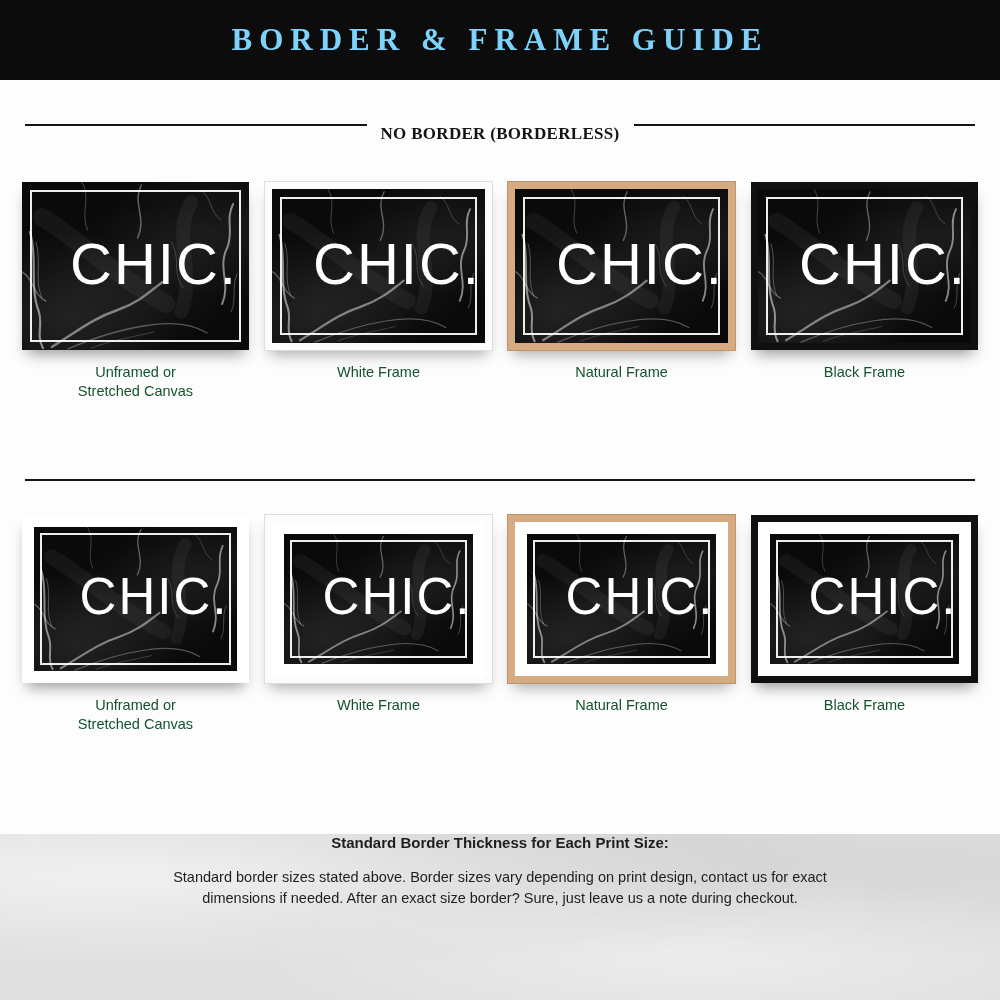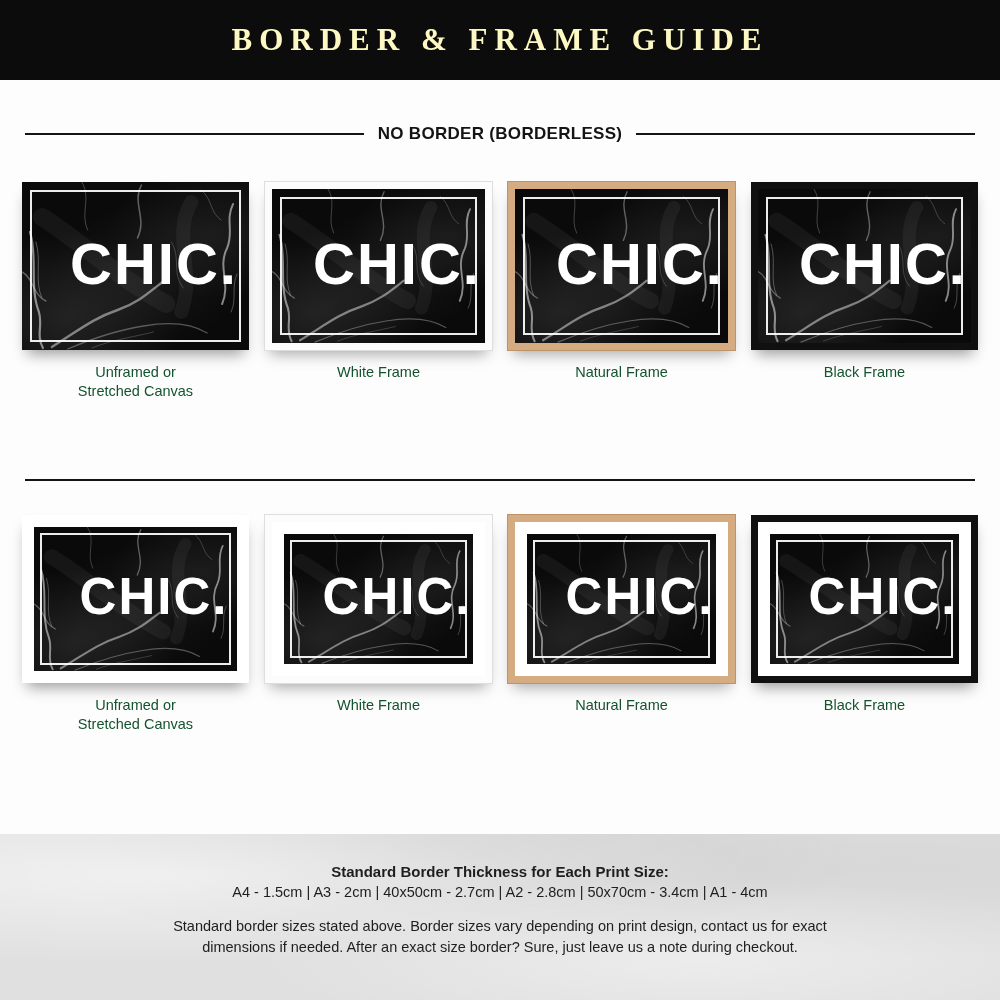--- a/index.html
+++ b/index.html
@@ -12,32 +12,33 @@
     overflow:hidden;
   }
 
   
   .banner {
     height:80px;
     background:#0c0c0c;
     display:flex; align-items:center; justify-content:center;
   }
   .banner-title {
-    color:#fef9c3;
+    color:#7dd3fc;
     font-family:"Liberation Serif", serif;
     font-weight:700;
     font-size:31px;
     letter-spacing:7px;
     white-space:nowrap;
   }
 
   
   .section-head {
-    display:flex; align-items:center;
+    display:flex; align-items:flex-start;
     margin:0 25px;
+    font-family:Liberation Serif, serif;
   }
   .section-head .rule { flex:1; height:2px; background:#141414; }
   .section-head .head-label {
     margin:0 14px;
     font-size:17px; font-weight:700; color:#141414;
     letter-spacing:0.3px; white-space:nowrap;
   }
   .head-1 { margin-top:44px; }
   .head-2 { margin-top:78px; }
 
@@ -77,21 +78,21 @@
   .inset-line {
     position:absolute; inset:8px;
     border:2px solid rgba(255,255,255,0.93);
     pointer-events:none;
   }
   .bordered .inset-line { inset:6px; }
   .word {
     position:absolute; inset:0;
     display:flex; align-items:center; justify-content:center;
     color:#ffffff;
-    font-weight:700;
+    font-weight:400;
     font-size:58px;
     letter-spacing:2px;
     transform:translateY(-3px);
     padding-left:37px;
   }
   .bordered .word { font-size:51px; }
 
   .label {
     margin-top:13px;
     text-align:center;
@@ -107,21 +108,21 @@
     width:1000px; height:166px;
     text-align:center;
     background:
       radial-gradient(ellipse at 15% 25%, rgba(255,255,255,0.55), transparent 50%),
       radial-gradient(ellipse at 70% 75%, rgba(255,255,255,0.40), transparent 45%),
       radial-gradient(ellipse at 45% 5%, rgba(0,0,0,0.05), transparent 55%),
       radial-gradient(ellipse at 90% 20%, rgba(0,0,0,0.04), transparent 50%),
       #e0e0e0;
     color:#1e1e1e;
   }
-  .footer-heading { padding-top:29px; font-weight:700; font-size:15px; }
+  .footer-heading { font-weight:700; font-size:15px; }
   .footer-line { font-size:14.5px; margin-top:4px; }
   .footer-note {
     margin:16px auto 0;
     font-size:14.5px; line-height:1.45;
     white-space:pre-line;
     text-align:center;
   }
 </style>
 </head>
 <body>
@@ -279,16 +280,15 @@
         </div>
       </div>
     </div>
     <div class="label">Black Frame</div>
   </div>
 
 </div>
 
 <footer class="footer">
   <div class="footer-heading">Standard Border Thickness for Each Print Size:</div>
-  <div class="footer-line">A4 - 1.5cm  |  A3 - 2cm  |  40x50cm - 2.7cm  |  A2 - 2.8cm  |  50x70cm - 3.4cm  |  A1 - 4cm</div>
   <div class="footer-note">Standard border sizes stated above. Border sizes vary depending on print design, contact us for exact
 dimensions if needed. After an exact size border? Sure, just leave us a note during checkout.</div>
 </footer>
 
 </body></html>

